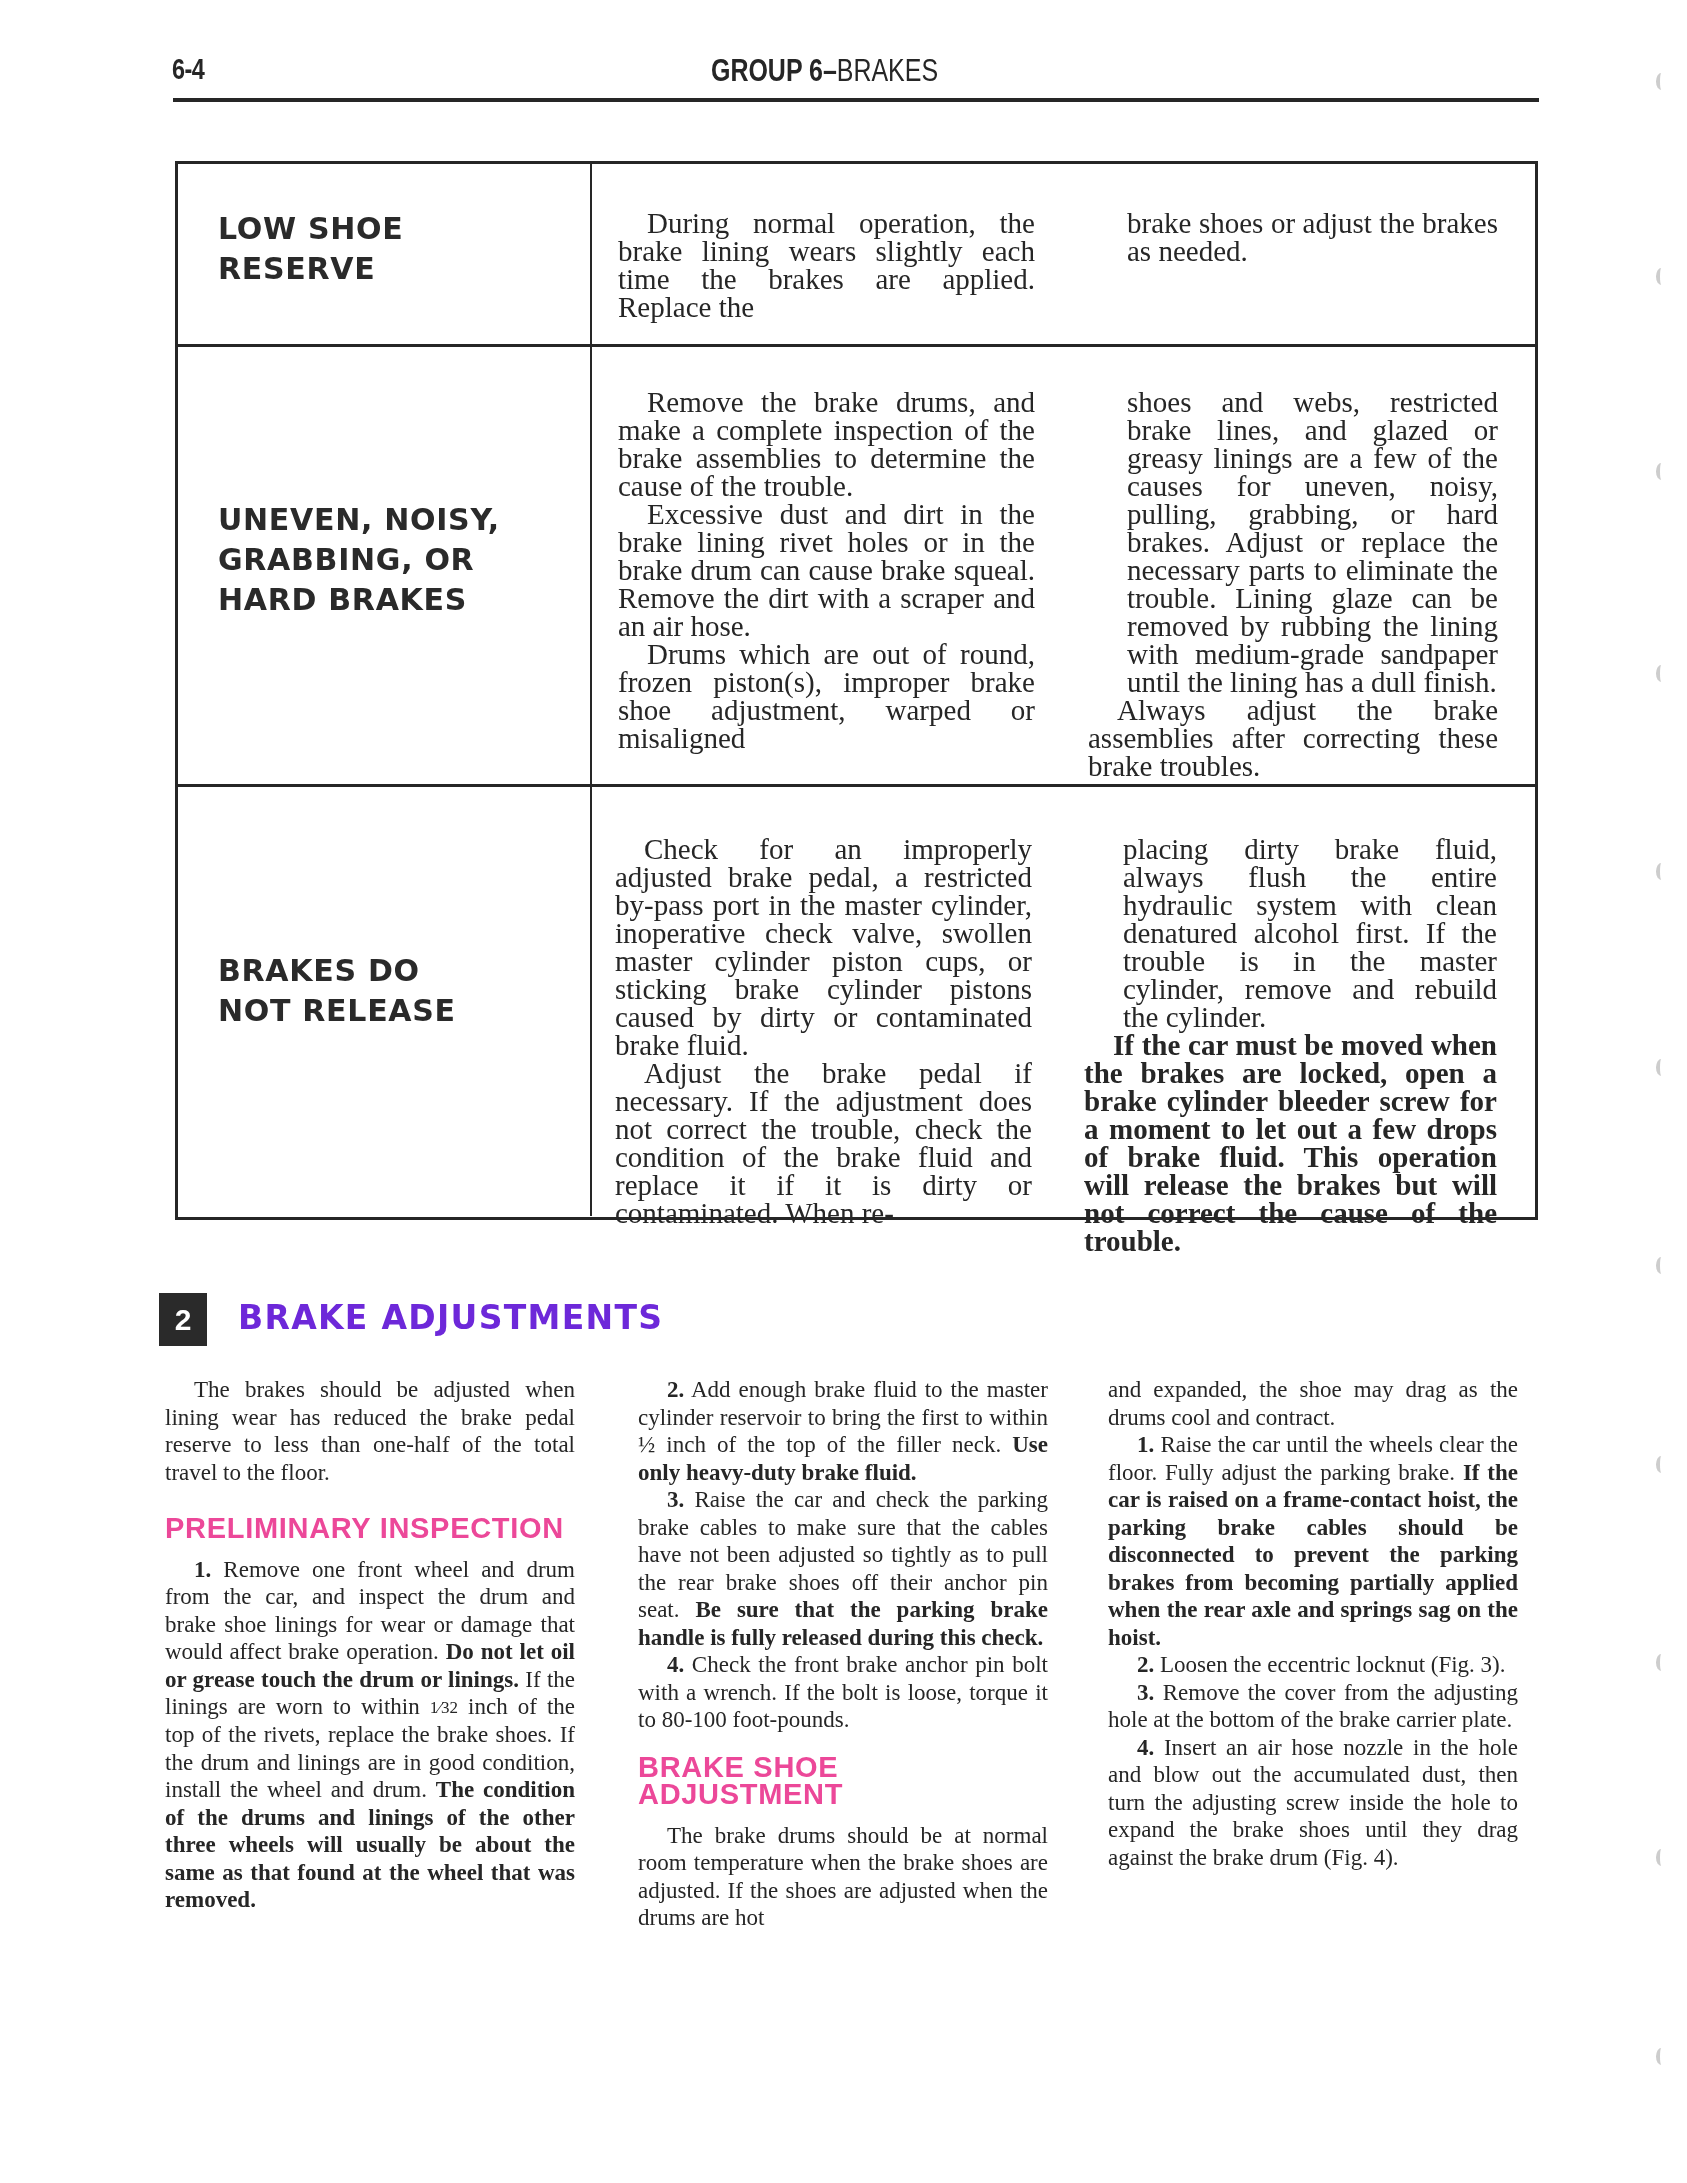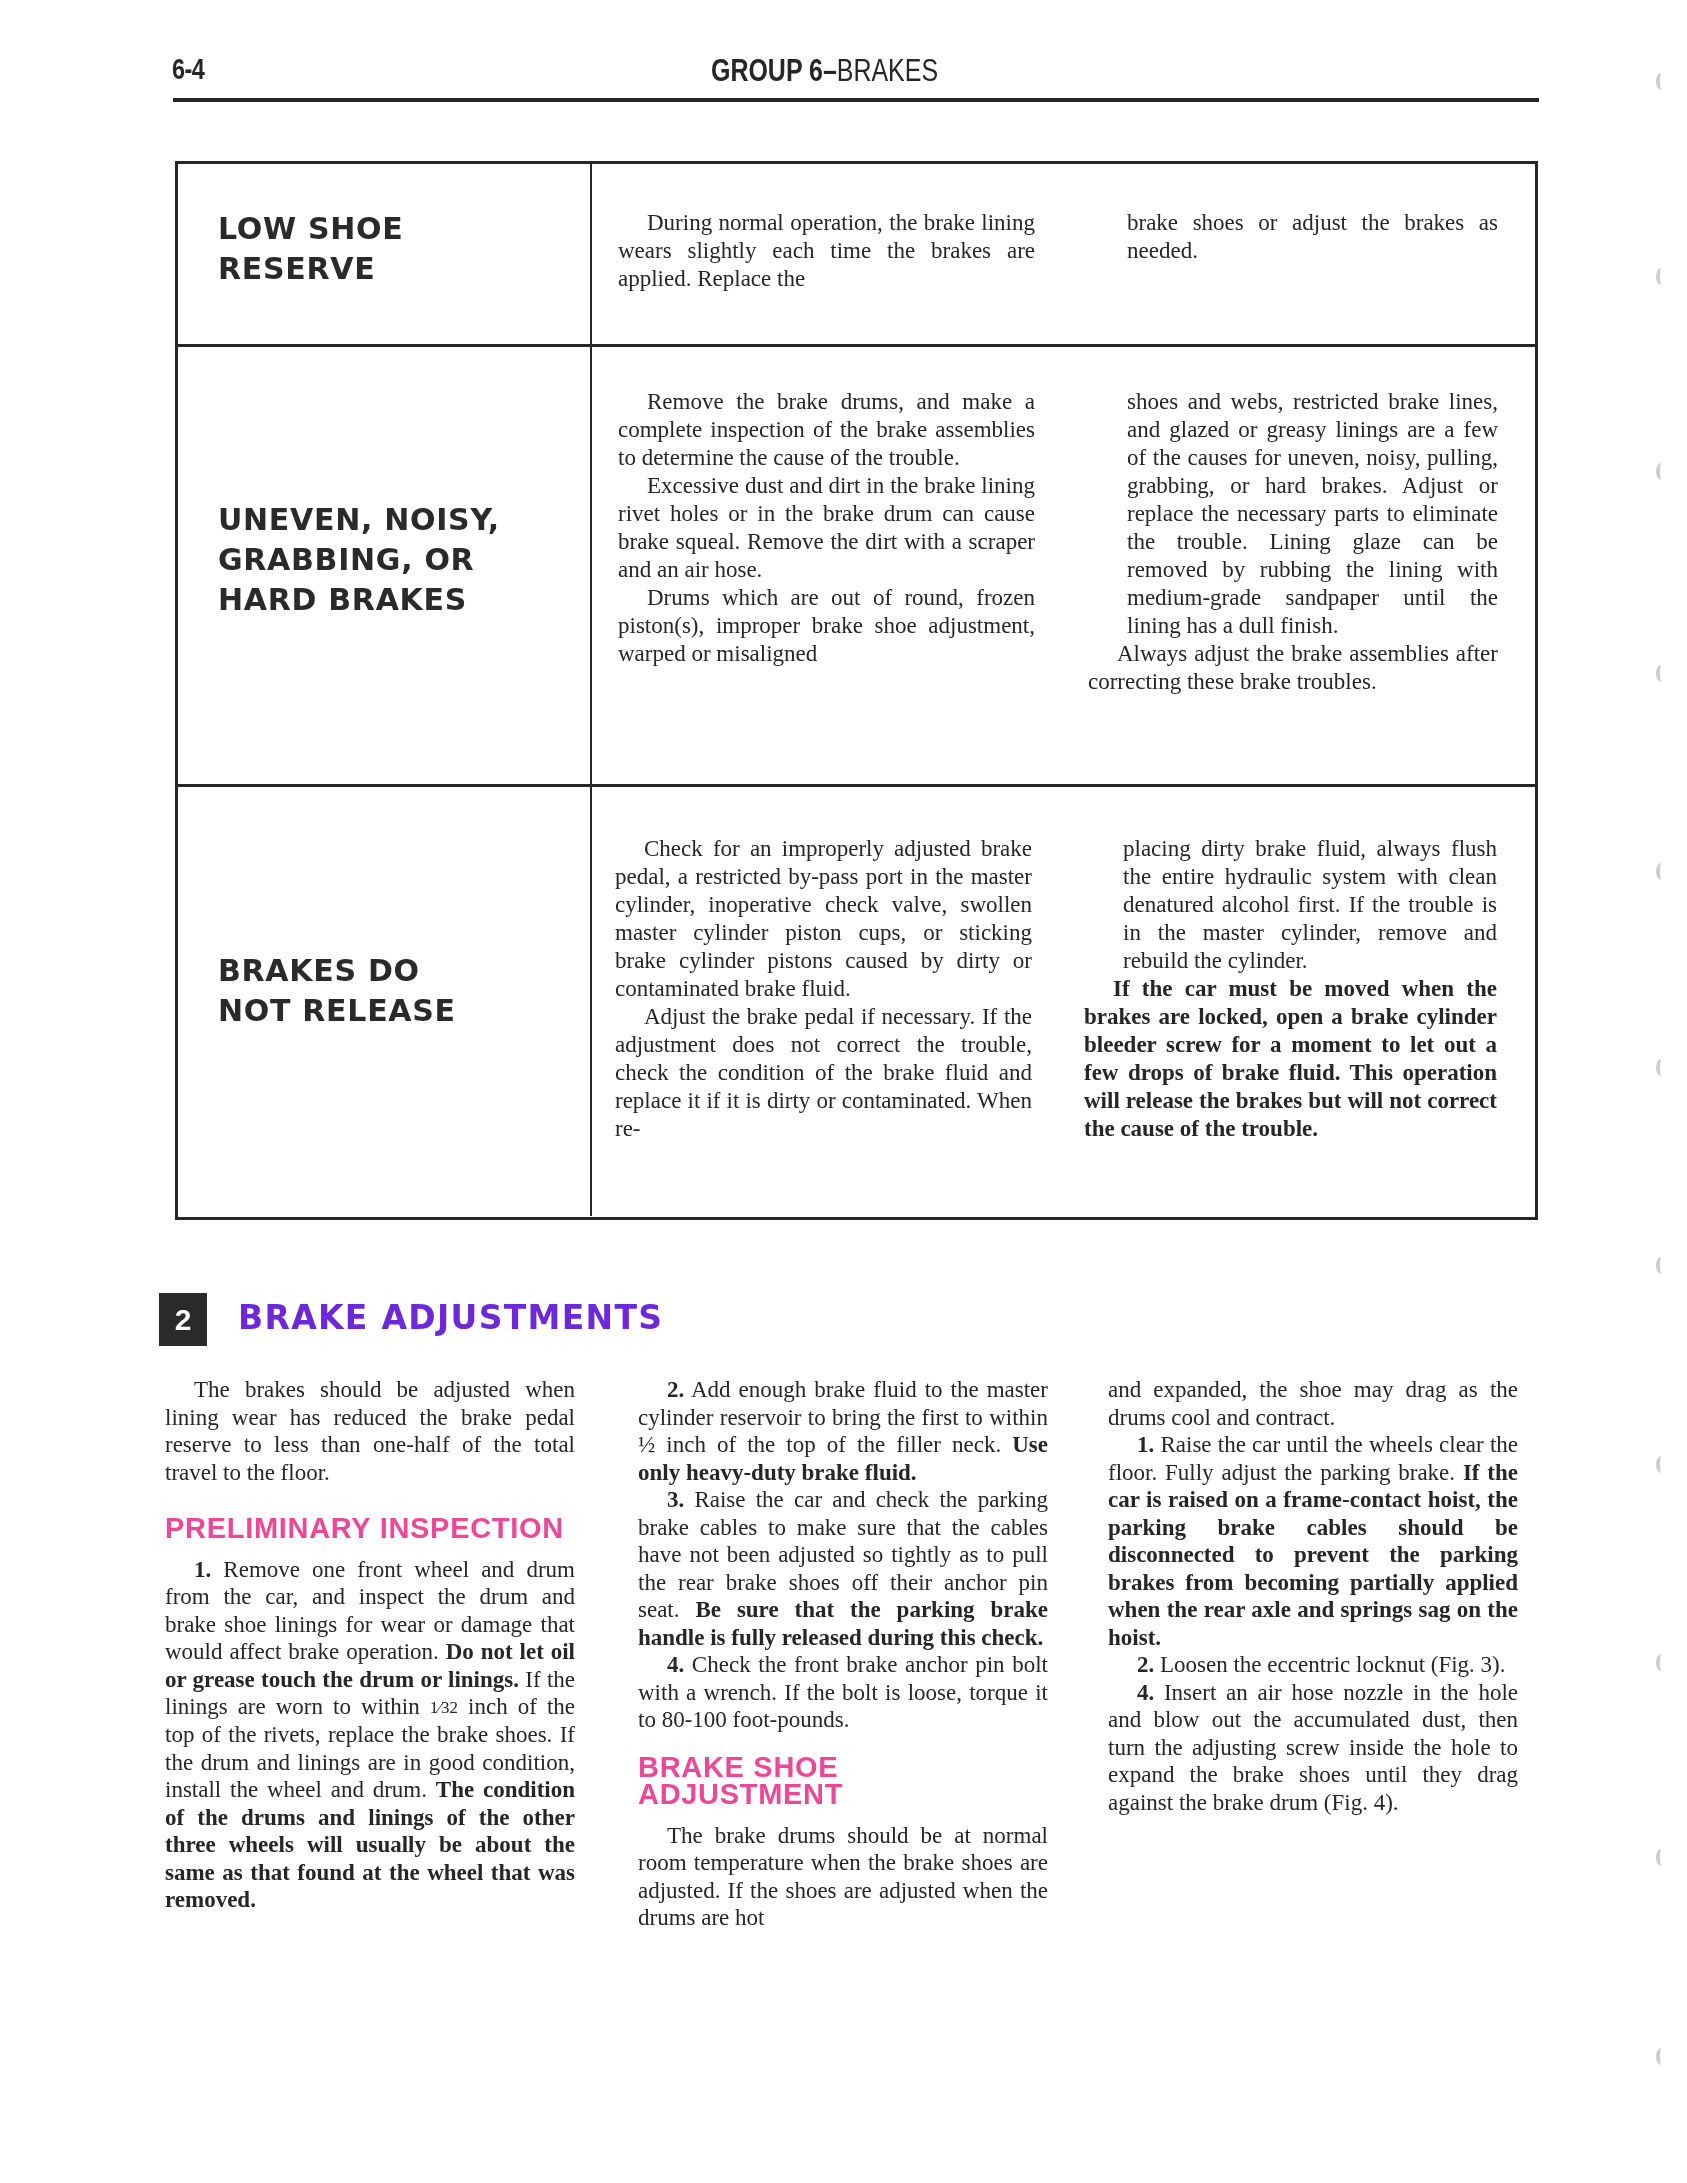--- a/index.html
+++ b/index.html
@@ -42,21 +42,21 @@
   .row:last-child { border-bottom:none; }
   .row .vdiv { position:absolute; left:412px; top:0; bottom:0; width:2px; background:#262626; }
   .cond {
     position:absolute; left:40px;
     font-family:"DejaVu Sans","Liberation Sans",sans-serif;
     font-weight:bold; font-size:30px; line-height:40px; letter-spacing:0.7px;
     color:#2a2a2a;
   }
   .col {
     position:absolute; width:417px;
-    font-size:23px; line-height:28px; text-align:justify;
+    font-size:29px; line-height:28px; text-align:justify;
   }
   .col p { margin:0; text-indent:29px; }
   .col p.noind { text-indent:0;margin-left:39px; }
   .col .bold { font-weight:bold; }
 
   
   .sec-badge {
     left:159px; top:1293px; width:48px; height:53px; background:#2a2a2a;
     color:#ffffff; font-family:"Liberation Sans","DejaVu Sans",sans-serif;
     font-size:30px; font-weight:bold; text-align:center; line-height:53px;
@@ -183,16 +183,19 @@
 
 <div class="bcol" style="left:1108px;">
   <p class="noind">and expanded, the shoe may drag as the drums cool and contract.</p>
   <p>
     <span class="num">1.</span><span> Raise the car until the wheels clear the floor. Fully adjust the parking brake. </span><span class="bold">If the car is raised on a frame-contact hoist, the parking brake cables should be disconnected to prevent the parking brakes from becoming partially applied when the rear axle and springs sag on the hoist.</span>
   </p>
   <p>
     <span class="num">2.</span><span> Loosen the eccentric locknut (Fig. 3).</span>
   </p>
   <p>
+    <span class="num">3.</span><span> Remove the cover from the adjusting hole at the bottom of the brake carrier plate.</span>
+  </p>
+  <p>
     <span class="num">4.</span><span> Insert an air hose nozzle in the hole and blow out the accumulated dust, then turn the adjusting screw inside the hole to expand the brake shoes until they drag against the brake drum (Fig. 4).</span>
   </p>
 </div>
 
 
 </body></html>

